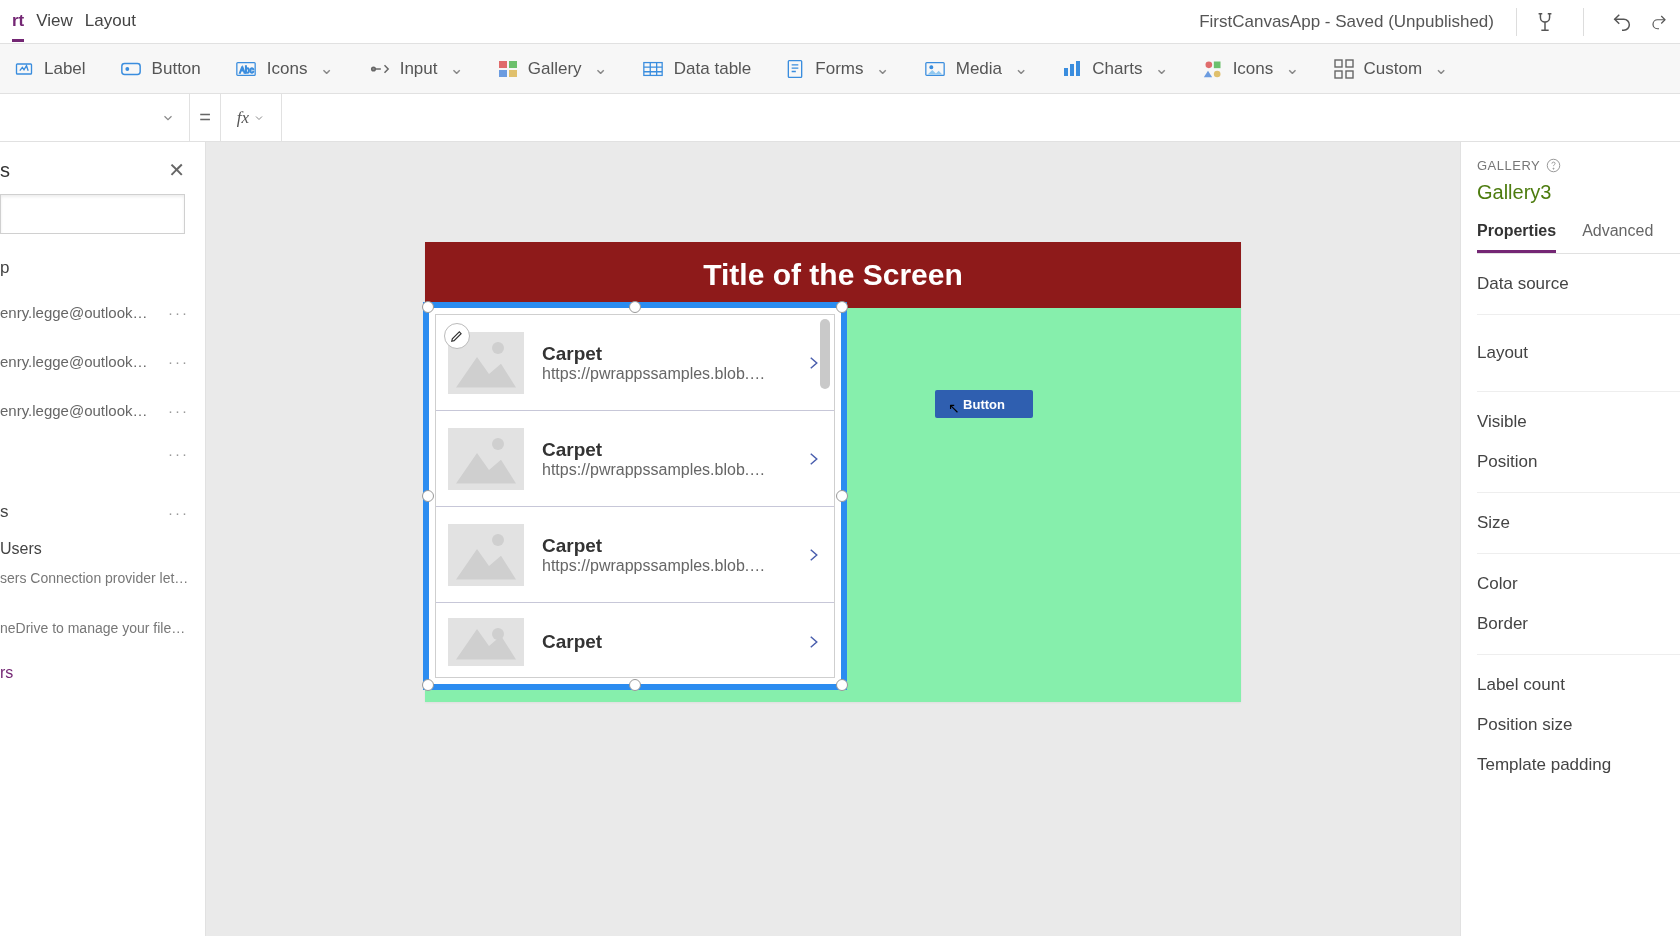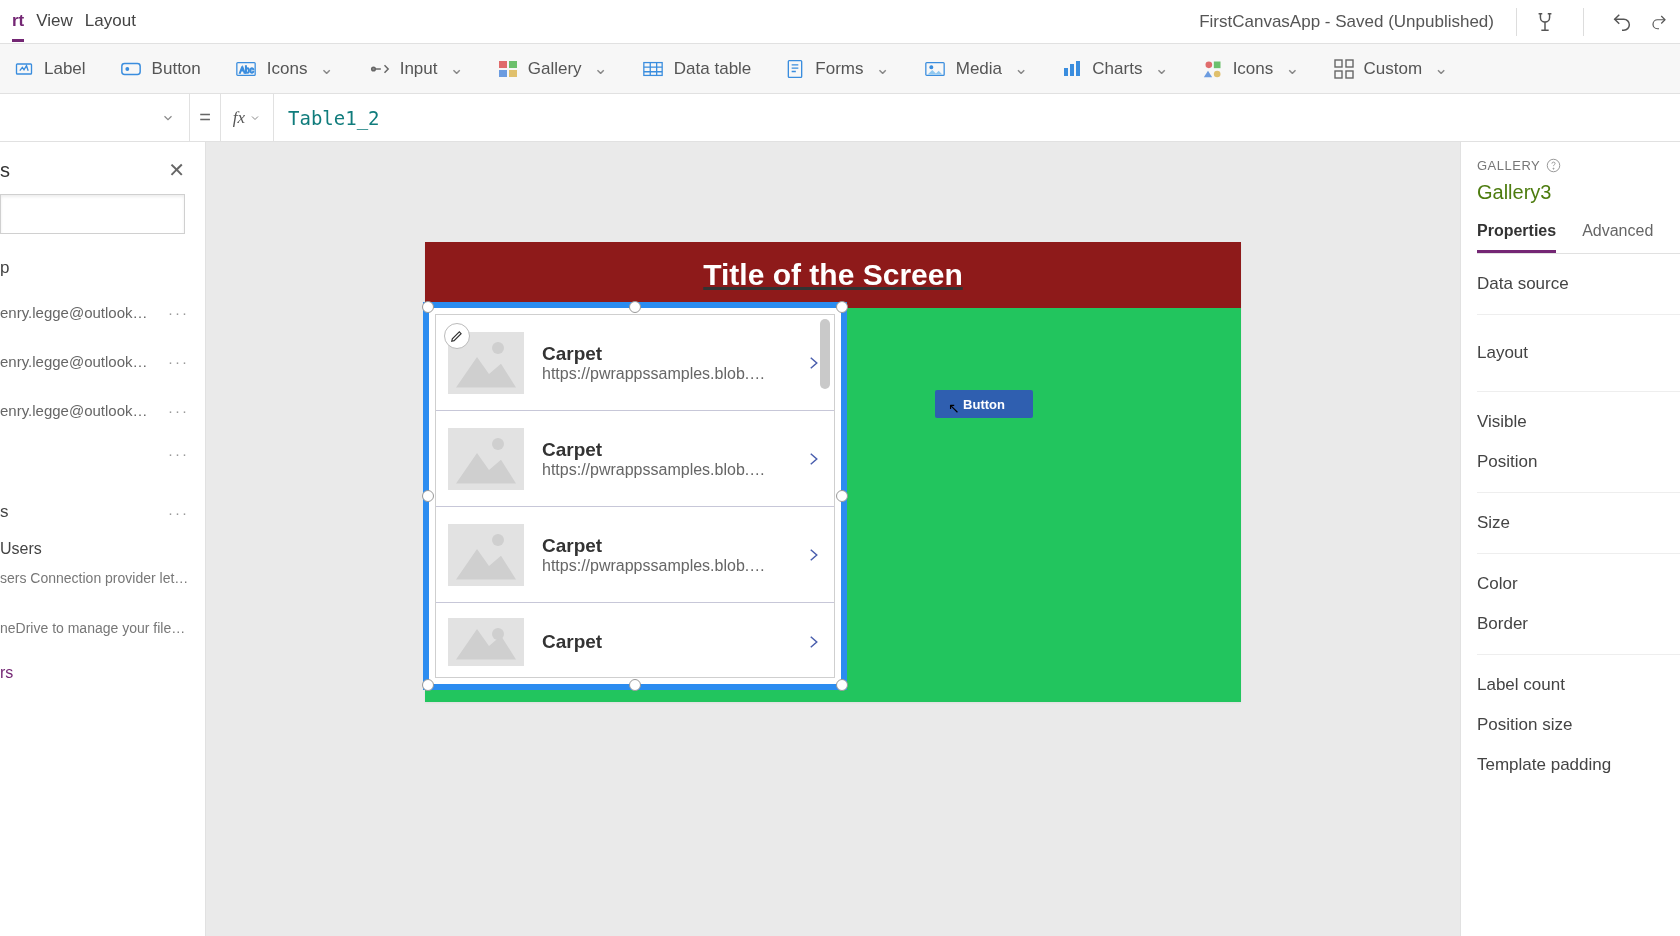--- a/index.html
+++ b/index.html
@@ -19,21 +19,21 @@
     
     .ribbon { height: 50px; background: #f7f7f7; border-bottom: 1px solid #e1e1e1; display: flex; align-items: center; padding: 0 14px; gap: 34px; }
     .ribbon .item { display: flex; align-items: center; gap: 10px; font-size: 17px; color: #555; cursor: pointer; }
     .ribbon .item svg, .ribbon .item .glyph { color: #3a8dde; }
     .caret { margin-left: 2px; color: #888; }
 
     
     .formulabar { height: 48px; border-bottom: 1px solid #e1e1e1; display: flex; align-items: center; }
     .fb-selector { width: 190px; height: 100%; border-right: 1px solid #e1e1e1; display: flex; align-items: center; justify-content: flex-end; padding-right: 14px; }
     .fb-eq { width: 30px; text-align: center; font-size: 20px; color: #666; }
-    .fb-fx { width: 54px; height: 100%; border-left: 1px solid #e1e1e1; border-right: 1px solid #e1e1e1; display: flex; align-items: center; justify-content: center; gap: 4px; color: #555; }
+    .fb-fx { width: 62px; height: 100%; border-left: 1px solid #e1e1e1; border-right: 1px solid #e1e1e1; display: flex; align-items: center; justify-content: center; gap: 4px; color: #555; }
     .fb-input { flex: 1; height: 100%; display: flex; align-items: center; padding-left: 14px; font-family: Consolas, monospace; font-size: 19px; color: #107c7c; }
 
     
     .main { display: flex; height: calc(936px - 44px - 50px - 48px); }
 
     
     .leftpanel { width: 206px; border-right: 1px solid #e1e1e1; padding: 10px 10px 0 0; overflow: hidden; }
     .leftpanel .hdr { display: flex; align-items: center; justify-content: space-between; padding: 6px 10px 12px 0; }
     .leftpanel .hdr-title { font-size: 20px; color: #333; }
     .leftpanel .closebtn { font-size: 20px; color: #666; cursor: pointer; }
@@ -41,21 +41,21 @@
     .lp-group-title { font-size: 17px; color: #444; padding: 6px 0 10px 0; }
     .lp-row { display: flex; align-items: center; justify-content: space-between; padding: 16px 6px 16px 0; font-size: 15px; color: #666; }
     .lp-row .email { overflow: hidden; text-overflow: ellipsis; white-space: nowrap; max-width: 150px; }
     .lp-row .dots { color: #999; letter-spacing: 2px; cursor: pointer; }
     .lp-sub { font-size: 14px; color: #777; padding: 2px 0 18px 0; overflow: hidden; text-overflow: ellipsis; white-space: nowrap; max-width: 190px; }
     .lp-row.short { padding: 10px 6px 10px 0; }
     .lp-link { color: #742774; font-size: 16px; padding: 10px 0; cursor: pointer; }
 
     
     .canvaswrap { flex: 1; background: #eaeaea; display: flex; justify-content: center; padding-top: 100px; position: relative; }
-    .screen { width: 816px; height: 460px; background: #22c55e; position: relative; box-shadow: 0 1px 2px rgba(0,0,0,.05); text-decoration: underline; }
+    .screen { width: 816px; height: 460px; background: #86efac; position: relative; box-shadow: 0 1px 2px rgba(0,0,0,.05); }
     .screen-header { height: 66px; background: #8e1a1a; color: #fff; display: flex; align-items: center; justify-content: center; font-size: 30px; font-weight: 700; }
 
     
     .gallery-sel { position: absolute; top: 60px; left: -2px; width: 424px; height: 388px; border: 6px solid #2b8cf0; background: #fff; }
     .sel-handles .h { position: absolute; width: 12px; height: 12px; background: #fff; border: 1px solid #999; border-radius: 50%; }
     .gallery-inner { position: absolute; inset: 6px; border: 1px solid #cfcfcf; overflow: hidden; }
     .edit-badge { position: absolute; top: 8px; left: 8px; width: 26px; height: 26px; border-radius: 50%; background: #fff; border: 1px solid #bbb; display: flex; align-items: center; justify-content: center; z-index: 3; }
     .gi-scroll { position: absolute; top: 4px; right: 4px; width: 10px; height: 70px; background: #c9c9c9; border-radius: 5px; }
 
     .grow { height: 96px; border-bottom: 1px solid #c7c7d8; display: flex; align-items: center; padding: 0 12px; gap: 18px; }
@@ -222,21 +222,20 @@
         <path d="M6 9l6 6 6-6"></path>
       </svg>
   </div>
   <div class="fb-eq">=</div>
   <div class="fb-fx">
     <span style="font-style:italic;font-family:Georgia,serif;font-size:17px;">fx</span>
     <svg width="12" height="12" viewBox="0 0 24 24" fill="none" stroke="#888" stroke-width="2">
         <path d="M6 9l6 6 6-6"></path>
       </svg>
   </div>
-  <div class="fb-input">Table1_2</div>
 </div>
 
 <div class="main">
 
   <div class="leftpanel">
     <div class="hdr">
       <div class="hdr-title">s</div>
       <div class="closebtn">✕</div>
     </div>
     <div class="searchbox"></div>

